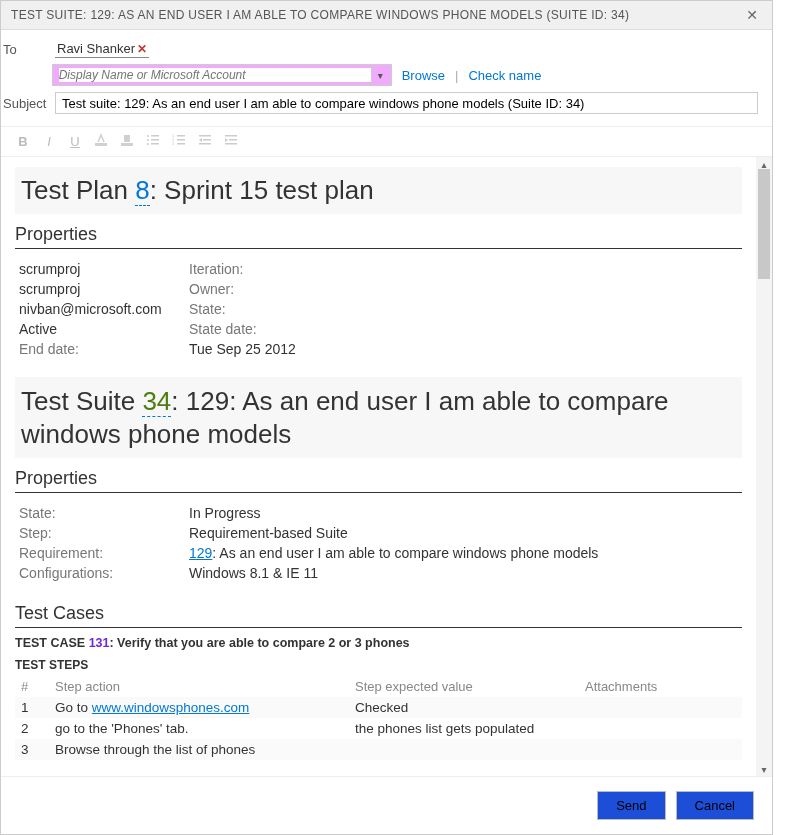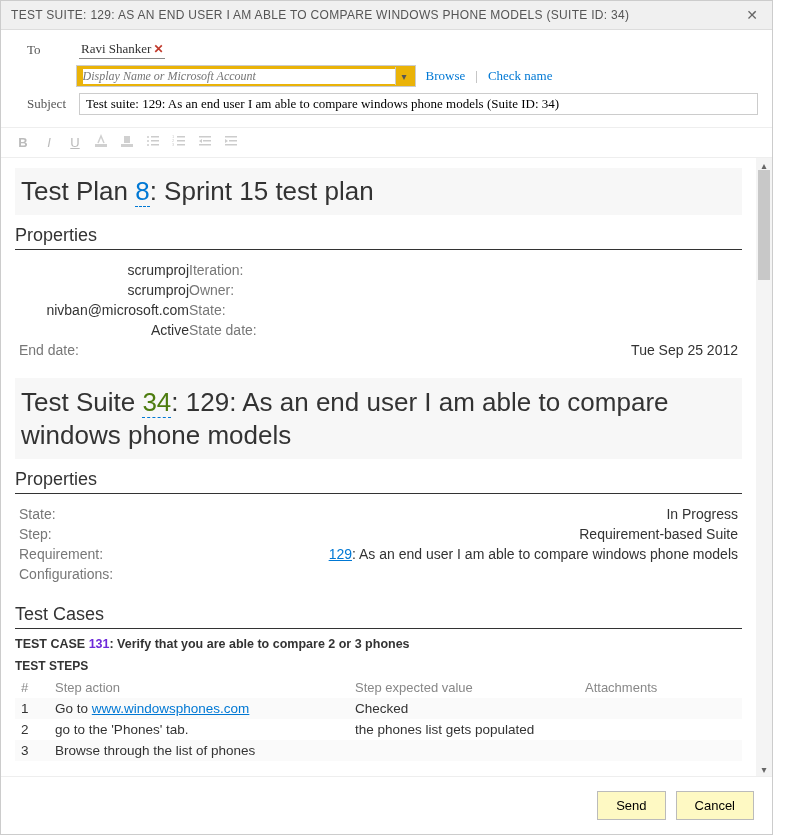--- a/index.html
+++ b/index.html
@@ -1,27 +1,27 @@
 <!DOCTYPE html>
 <html><head>
   <meta charset="utf-8">
   <style>
     * { box-sizing: border-box; margin: 0; padding: 0; }
     body { font-family: "Segoe UI", Tahoma, sans-serif; font-size: 13px; color: #333; background: #fff; }
     .dialog { width: 773px; height: 835px; border: 1px solid #ccc; display: flex; flex-direction: column; background: #fff; }
     .titlebar { background: #f0f0f0; border-bottom: 1px solid #ddd; padding: 6px 10px; display: flex; justify-content: space-between; align-items: center; }
     .titlebar-text { font-size: 12px; color: #555; letter-spacing: 0.3px; }
     .titlebar-close { font-size: 14px; color: #666; cursor: pointer; padding: 0 4px; }
-    .header-fields { padding: 10px 14px 6px 26px; border-bottom: 1px solid #eee; font-family: Liberation Serif, serif; }
+    .header-fields { padding: 10px 14px 6px 2px; border-bottom: 1px solid #eee; }
     .field-row { display: flex; align-items: center; margin-bottom: 6px; }
     .field-label { width: 52px; color: #555; font-size: 13px; }
     .recipient-chip { display: inline-flex; align-items: center; font-size: 13px; color: #333; padding: 1px 2px; border-bottom: 1px solid #888; }
     .recipient-x { color: #c0392b; margin-left: 2px; font-weight: bold; cursor: pointer; font-size: 12px; }
     .name-input-wrap { display: flex; align-items: center; gap: 10px; width: 100%; }
-    .name-input { flex: 0 0 340px; display: flex; align-items: center; border: 1px solid #ccc; height: 22px; padding: 0 2px 0 6px; background: #eab308; }
+    .name-input { flex: 0 0 340px; display: flex; align-items: center; border: 1px solid #ccc; height: 22px; padding: 0 2px 0 6px; background: #f0abfc; }
     .name-input input { flex: 1; border: none; outline: none; font-style: italic; color: #999; font-size: 12px; font-family: inherit; }
     .name-input .dd { width: 18px; height: 18px; border-left: 1px solid #ccc; display: flex; align-items: center; justify-content: center; cursor: pointer; font-size: 10px; color: #555; }
     .link { color: #0078d4; cursor: pointer; font-size: 13px; }
     .link-sep { color: #aaa; }
     .subject-input { flex: 1; border: 1px solid #ccc; height: 22px; padding: 0 6px; font-size: 13px; font-family: inherit; }
     .toolbar { display: flex; gap: 10px; padding: 6px 14px; border-bottom: 1px solid #eee; align-items: center; color: #bbb; }
     .tb-btn { cursor: pointer; width: 16px; text-align: center; font-size: 13px; }
     .tb-bold { font-weight: bold; }
     .tb-italic { font-style: italic; }
     .tb-under { text-decoration: underline; }
@@ -30,34 +30,34 @@
     .scrollbar-track { position: absolute; right: 0; top: 0; bottom: 0; width: 16px; background: #f4f4f4; }
     .scrollbar-thumb { position: absolute; right: 2px; top: 12px; width: 12px; height: 110px; background: #c8c8c8; border-radius: 0; }
     .scroll-btn { position: absolute; right: 0; width: 16px; height: 14px; display: flex; align-items: center; justify-content: center; font-size: 10px; color: #666; cursor: pointer; }
     .scroll-btn.up { top: 0; }
     .scroll-btn.down { bottom: 0; }
     h1.plan-title { font-weight: 300; font-size: 26px; color: #333; background: #f7f7f7; padding: 8px 6px; margin-bottom: 10px; }
     h1.plan-title .link-num { color: #0078d4; border-bottom: 1px dashed #0078d4; }
     h2.section { font-weight: 400; font-size: 18px; border-bottom: 1px solid #333; padding-bottom: 3px; margin: 8px 0 8px 0; }
     .props { display: grid; grid-template-columns: 170px 1fr; row-gap: 4px; padding: 4px 4px 14px 4px; font-size: 14px; }
     .props .plabel { color: #777; }
-    .props .pval { color: #333; text-align: right; }
+    .props .pval { color: #333; }
     h1.suite-title { font-weight: 300; font-size: 26px; color: #333; background: #f7f7f7; padding: 8px 6px; margin: 6px 0 10px 0; line-height: 1.25; }
     h1.suite-title .link-num { color: #4d7c0f; border-bottom: 1px dashed #0078d4; }
     .req-line .link-num { color: #0078d4; text-decoration: underline; cursor: pointer; }
     .testcase-label { font-weight: bold; font-size: 12.5px; margin: 8px 0 8px 0; }
     .testcase-label .link-num { color: #6d28d9; cursor: pointer; }
     .steps-label { font-weight: bold; font-size: 12px; margin-bottom: 4px; }
     table.steps { width: 100%; border-collapse: collapse; font-size: 13.5px; }
     table.steps th { text-align: left; font-weight: 400; color: #888; padding: 3px 6px; font-size: 13px; }
     table.steps td { padding: 3px 6px; vertical-align: top; }
     table.steps tr.datarow:nth-child(odd) td { background: #fafafa; }
     .step-link { color: #0078d4; text-decoration: underline; cursor: pointer; }
     .footer { padding: 14px 18px; display: flex; justify-content: flex-end; gap: 10px; border-top: 1px solid #eee; }
-    .btn { border: 1px solid #bbb; background: #fef9c3; padding: 6px 18px; font-size: 13px; cursor: pointer; font-family: inherit; }
+    .btn { border: 1px solid #bbb; background: #1d4ed8; padding: 6px 18px; font-size: 13px; cursor: pointer; font-family: inherit; }
   </style>
 </head>
 <body>
 
 <div class="dialog">
 
   <div class="titlebar">
     <span class="titlebar-text">TEST SUITE: 129: AS AN END USER I AM ABLE TO COMPARE WINDOWS PHONE MODELS (SUITE ID: 34)</span>
     <span class="titlebar-close">✕</span>
   </div>
@@ -171,20 +171,21 @@
       <div class="props">
         <div class="plabel">State:</div>
         <div class="pval">In Progress</div>
         <div class="plabel">Step:</div>
         <div class="pval">Requirement-based Suite</div>
         <div class="plabel">Requirement:</div>
         <div class="pval req-line">
           <span class="link-num">129</span><span>: As an end user I am able to compare windows phone models</span>
         </div>
         <div class="plabel">Configurations:</div>
+        <div class="pval">Windows 8.1 &amp; IE 11</div>
       </div>
 
       <h2 class="section">Test Cases</h2>
 
       <div class="testcase-label">
         <span>TEST CASE </span><span class="link-num">131</span><span>: Verify that you are able to compare 2 or 3 phones</span>
       </div>
 
       <div class="steps-label">TEST STEPS</div>
 

